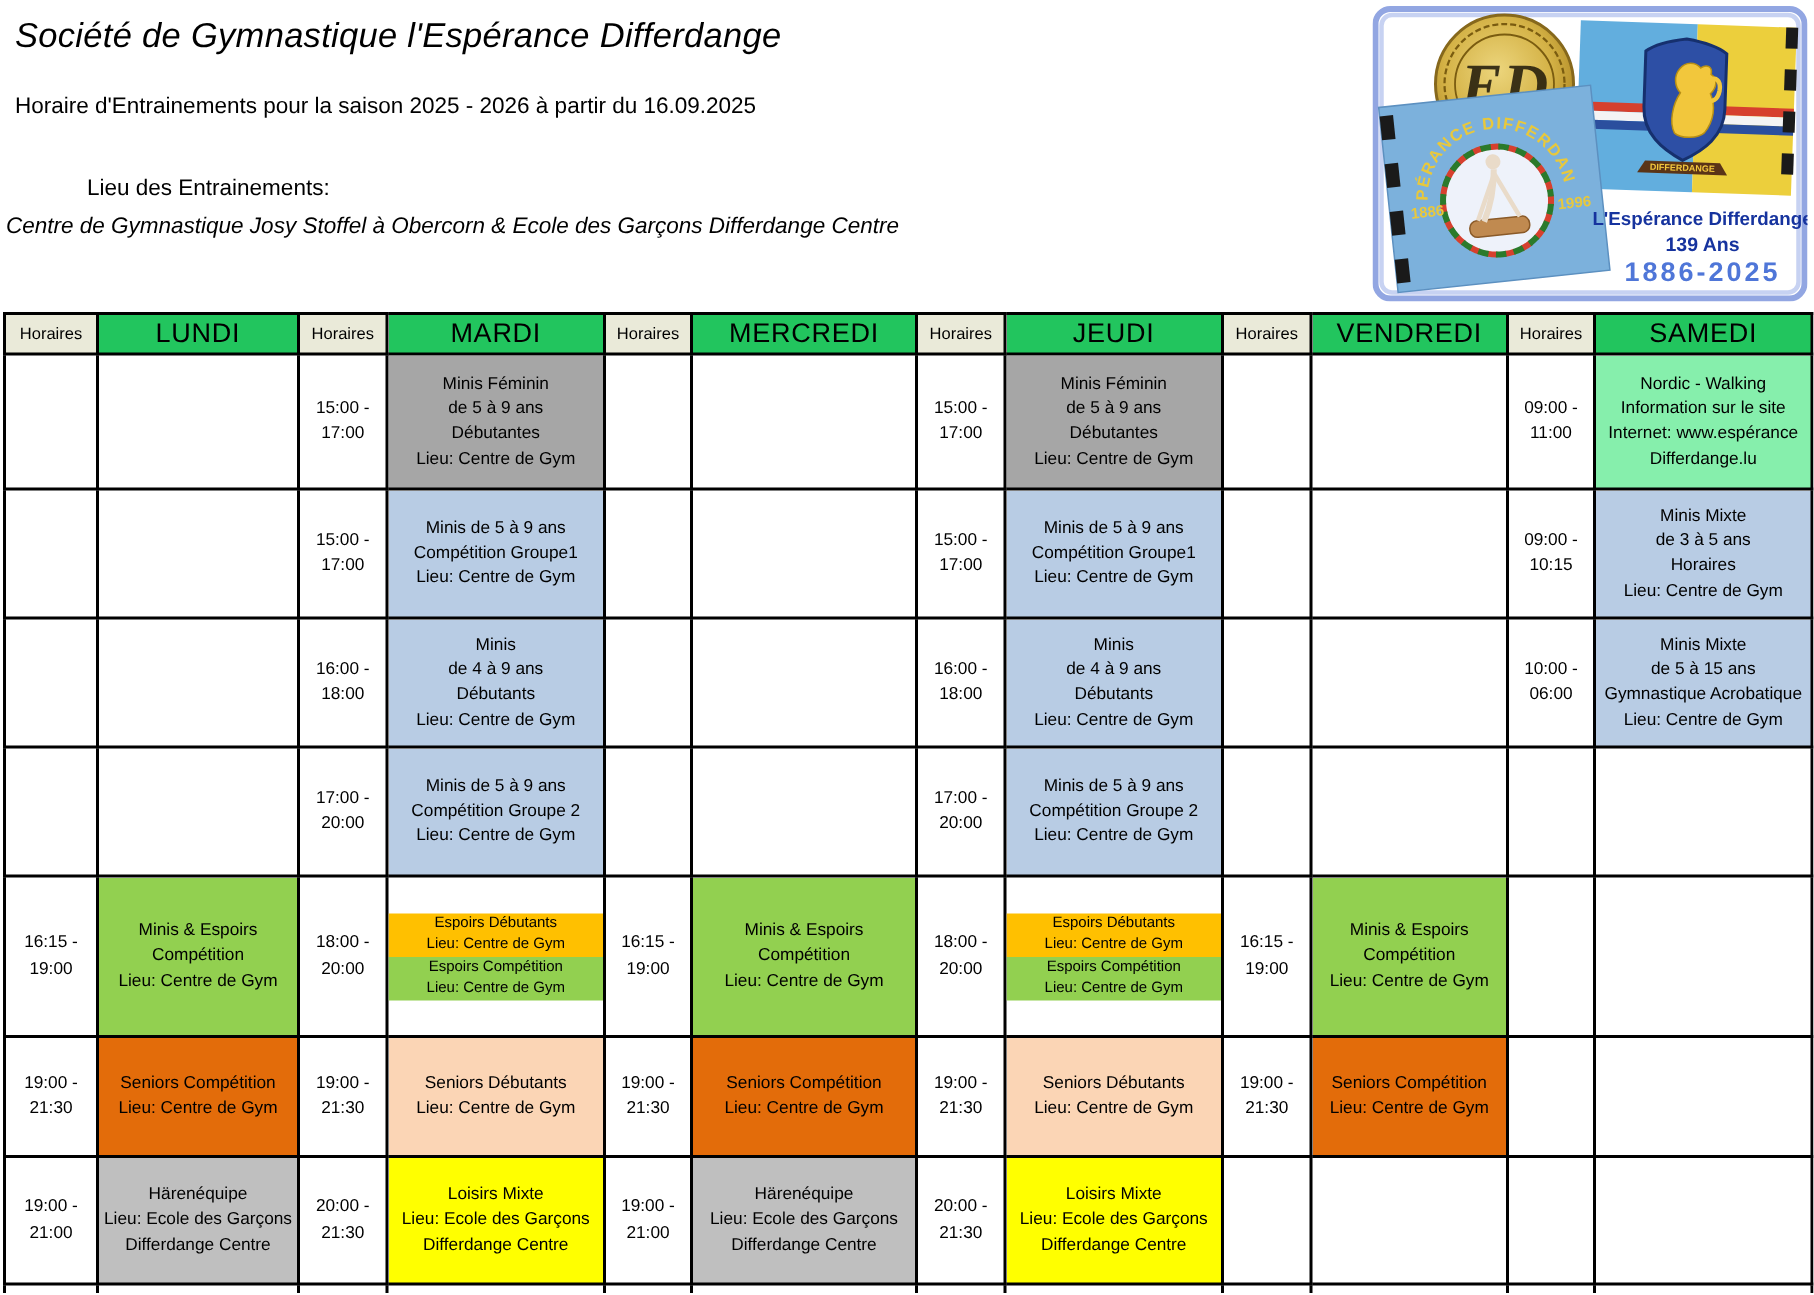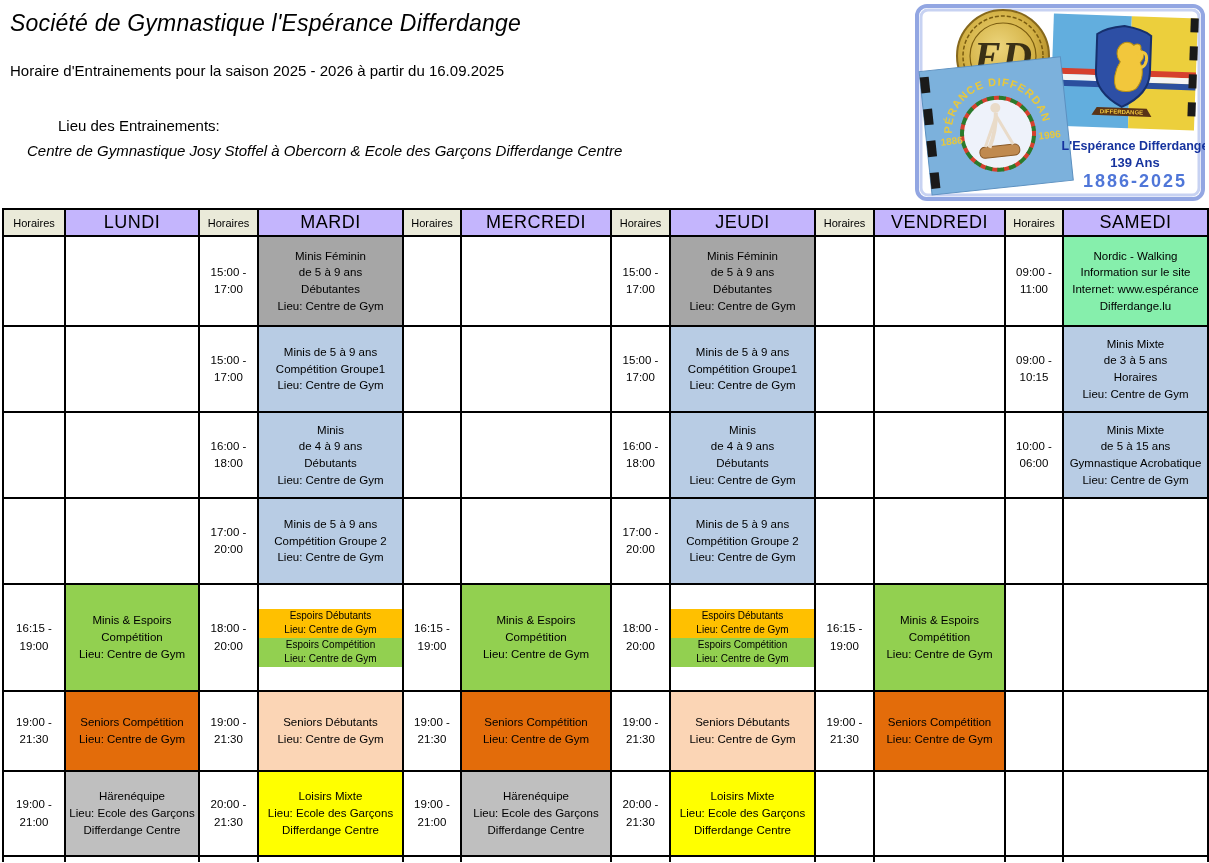--- a/index.html
+++ b/index.html
@@ -3,32 +3,32 @@
 <meta charset="utf-8">
 <style>
   html,body{margin:0;padding:0;}
   body{
     width:1209px;height:863px;position:relative;overflow:hidden;
     background:#ffffff;font-family:"Liberation Sans",sans-serif;color:#000;
   }
   .doc-title{position:absolute;left:10px;top:10px;font-size:23px;font-weight:normal;font-style:italic;letter-spacing:.2px;}
   .doc-subtitle{position:absolute;left:10px;top:62px;font-size:15px;}
   .loc-label{position:absolute;left:10px;top:117px;font-size:15px;margin-left:48px;}
-  .loc-value{position:absolute;left:27px;top:142px;font-size:15px;font-style:italic;}
+  .loc-value{position:absolute;left:4px;top:142px;font-size:15px;font-style:italic;}
 
   .logo{position:absolute;left:915px;top:4px;width:290px;height:197px;}
 
   table.sched{
     position:absolute;left:2px;top:208px;border-collapse:collapse;table-layout:fixed;padding-left:22px;
   }
   table.sched td, table.sched th{
     border:2px solid #000;padding:0;text-align:center;vertical-align:middle;overflow:hidden;
   }
   th.hh{font-size:11px;font-weight:normal;background:#eaead9;}
-  th.dh{font-size:18px;font-weight:normal;background:#c4b5fd;letter-spacing:.5px;}
+  th.dh{font-size:18px;font-weight:normal;background:#22c55e;letter-spacing:.5px;}
   td.time{font-size:11.5px;background:#ffffff;line-height:1.5;}
   td.act{font-size:11.5px;margin-top:24px;}
   td.empty{background:#ffffff;}
   .actbox{width:100%;height:100%;display:flex;flex-direction:column;justify-content:center;line-height:1.45;}
   .splitwrap{width:100%;height:100%;display:flex;flex-direction:column;}
   .splitwrap .seg{flex:1;display:flex;flex-direction:column;justify-content:center;line-height:1.45;font-size:10px;}
   tr.partial td{border-bottom:none;background:#fff;}
 </style>
 </head>
 <body>

